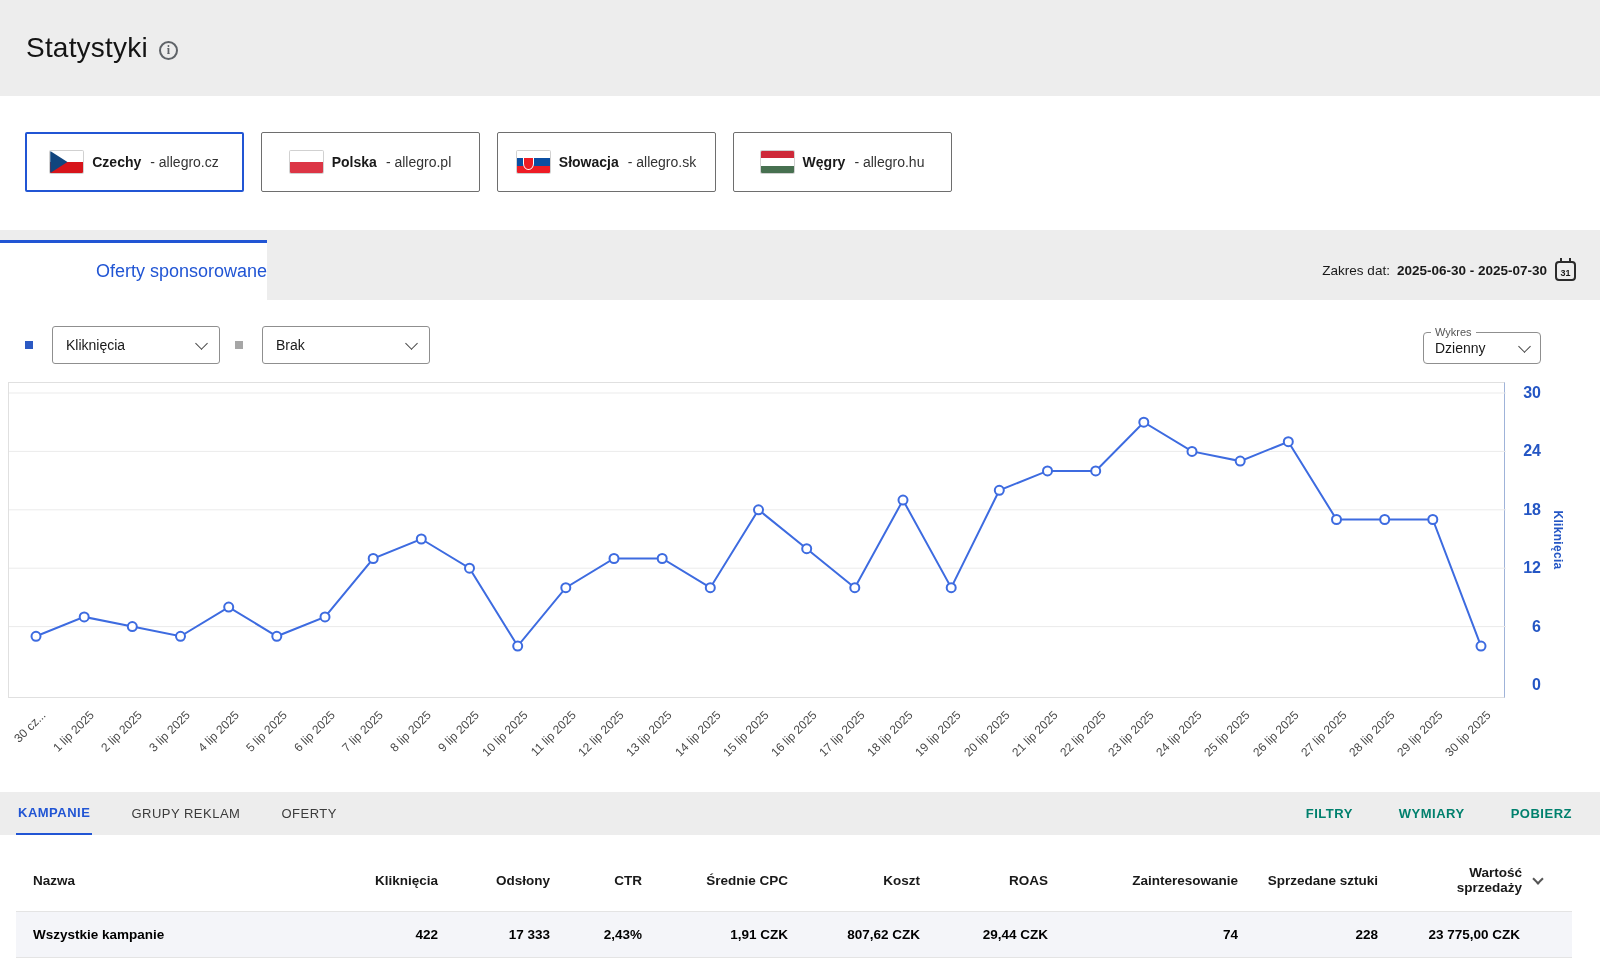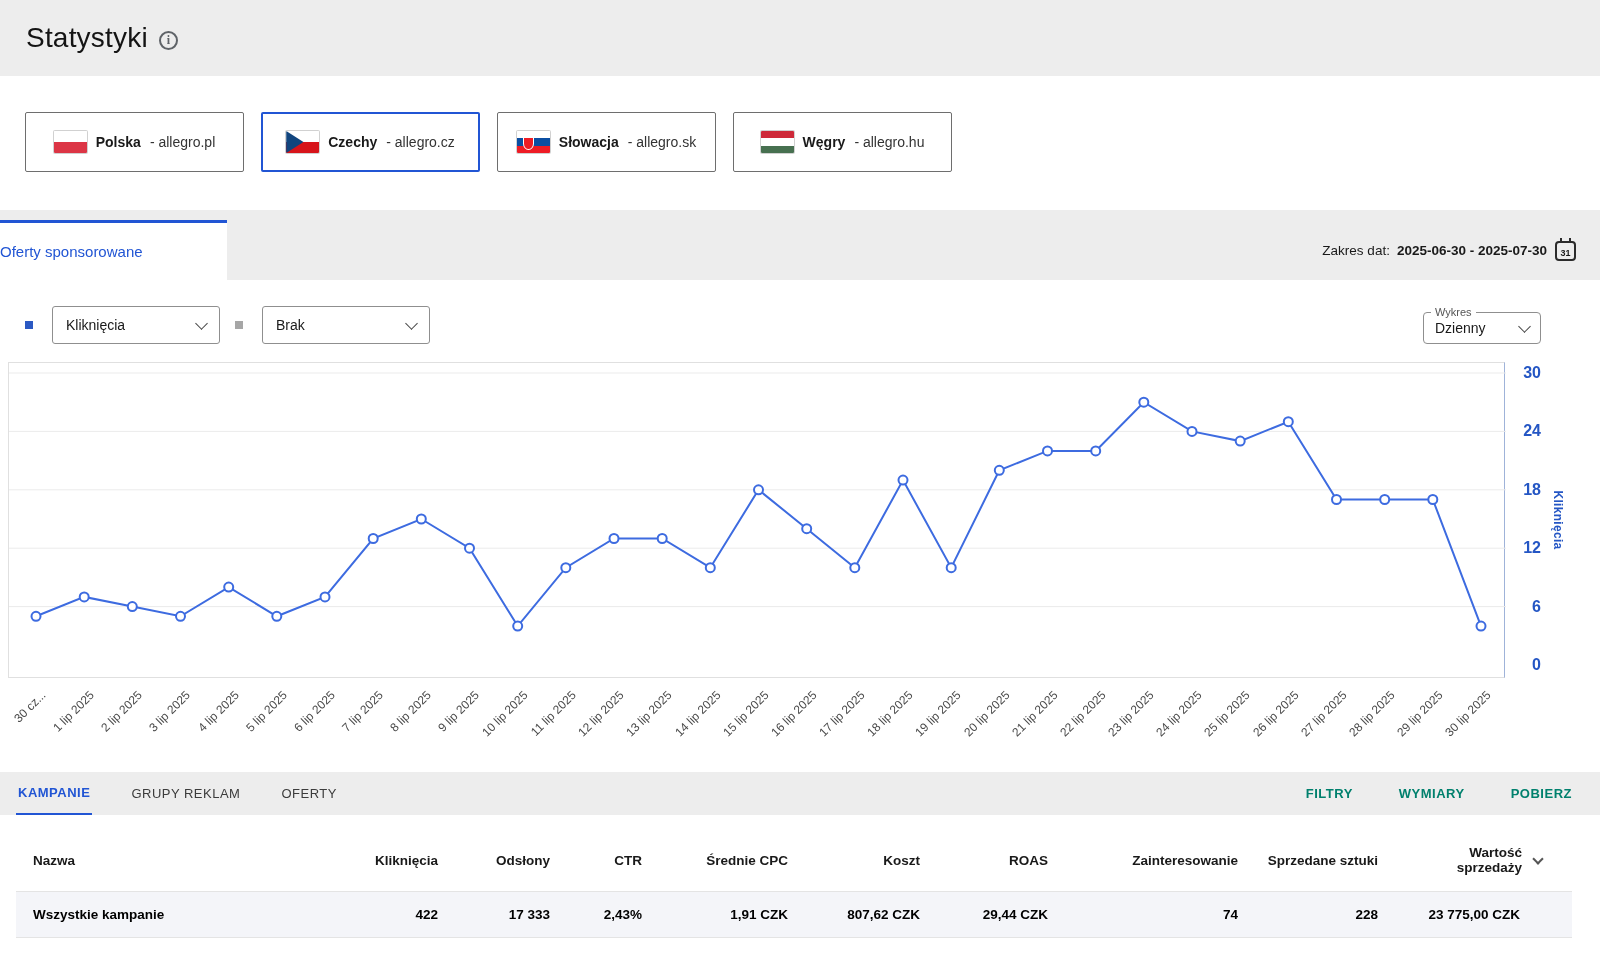--- a/index.html
+++ b/index.html
@@ -1,20 +1,20 @@
 <!DOCTYPE html>
 <html><head>
 <meta charset="utf-8">
 <style>
   * { margin:0; padding:0; box-sizing:border-box; }
   html,body { background:#ededed; font-family:"Liberation Sans", sans-serif; color:#191919; }
   .page { width:1600px; height:960px; display:flex; flex-direction:column; background:#ededed; overflow:hidden; position:relative; }
 
   
-  .top-header { height:76px; display:flex; align-items:center; gap:11px; padding-left:26px; background:#ededed; flex:none; }
+  .top-header { height:96px; display:flex; align-items:center; gap:11px; padding-left:26px; background:#ededed; flex:none; }
   .top-header h1 { font-size:28px; font-weight:500; color:#141414; letter-spacing:.2px; }
   .info-icon { width:19px; height:19px; border:2px solid #5f6368; border-radius:50%; color:#5f6368;
                display:flex; align-items:center; justify-content:center; font-size:12px; font-weight:700;
                font-family:"Liberation Serif", serif; margin-top:5px; cursor:pointer; }
 
   
   .country-section { background:#fff; padding:36px 0 38px 25px; display:flex; gap:17px; flex:none; }
   .country-btn { width:219px; height:60px; background:#fff; border:1px solid #6e6e6e; border-radius:2px;
                  display:flex; align-items:center; justify-content:center; gap:9px; font-size:14px; cursor:pointer;
                  font-family:"Liberation Sans", sans-serif; color:#191919; }
@@ -25,23 +25,23 @@
   .flag-pl { background:linear-gradient(#ffffff 50%, #dc3545 50%); }
   .flag-cz { background:linear-gradient(#ffffff 50%, #d7141a 50%); }
   .flag-cz::before { content:""; position:absolute; inset:0; background:#11457e; clip-path:polygon(0 0, 52% 50%, 0 100%); }
   .flag-sk { background:linear-gradient(#ffffff 33.4%, #0b4ea2 33.4% 66.7%, #ee1c25 66.7%); }
   .flag-sk::before { content:""; position:absolute; left:6px; top:6px; width:9px; height:11px; background:#ee1c25;
                      border:1.5px solid #fff; border-radius:0 0 50% 50%; }
   .flag-hu { background:linear-gradient(#ce2939 33.4%, #ffffff 33.4% 66.7%, #477050 66.7%); }
 
   
   .tab-strip { height:70px; background:#ededed; position:relative; flex:none; }
-  .sponsor-tab { position:absolute; left:0; bottom:0; width:227px; height:60px; background:#fff;
-                 border-top:3px solid #2155d4; display:flex; align-items:center; justify-content:flex-start;
-                 color:#2155d4; font-size:15px; cursor:pointer; }
+  .sponsor-tab { position:absolute; left:0; bottom:0; width:267px; height:60px; background:#fff;
+                 border-top:3px solid #2155d4; display:flex; align-items:center; justify-content:flex-end;
+                 color:#2155d4; font-size:18px; cursor:pointer; }
   .date-range { position:absolute; right:24px; top:58%; transform:translateY(-50%);
                 display:flex; align-items:center; gap:7px; font-size:13.5px; cursor:pointer; }
   .dr-value { font-weight:700; }
   .calendar-icon { width:21px; height:20px; border:2px solid #2b2b2b; border-radius:4px; position:relative;
                    display:flex; align-items:flex-end; justify-content:center; margin-left:1px; }
   .calendar-icon::before, .calendar-icon::after { content:""; position:absolute; top:-5px; width:2px; height:5px; background:#2b2b2b; }
   .calendar-icon::before { left:3px; } .calendar-icon::after { right:3px; }
   .cal-day { font-size:9px; font-weight:700; line-height:12px; }
 
   
@@ -98,29 +98,29 @@
 <body>
 
 <div class="page">
 
   <div class="top-header">
     <h1>Statystyki</h1>
     <span class="info-icon">i</span>
   </div>
 
   <div class="country-section">
+    <button class="country-btn selected">
+      <span class="flag flag-cz"></span>
+      <span class="c-name">Czechy</span>
+      <span class="c-domain">- allegro.cz</span>
+    </button>
     <button class="country-btn">
       <span class="flag flag-pl"></span>
       <span class="c-name">Polska</span>
       <span class="c-domain">- allegro.pl</span>
-    </button>
-    <button class="country-btn selected">
-      <span class="flag flag-cz"></span>
-      <span class="c-name">Czechy</span>
-      <span class="c-domain">- allegro.cz</span>
     </button>
     <button class="country-btn">
       <span class="flag flag-sk"></span>
       <span class="c-name">Słowacja</span>
       <span class="c-domain">- allegro.sk</span>
     </button>
     <button class="country-btn">
       <span class="flag flag-hu"></span>
       <span class="c-name">Węgry</span>
       <span class="c-domain">- allegro.hu</span>

